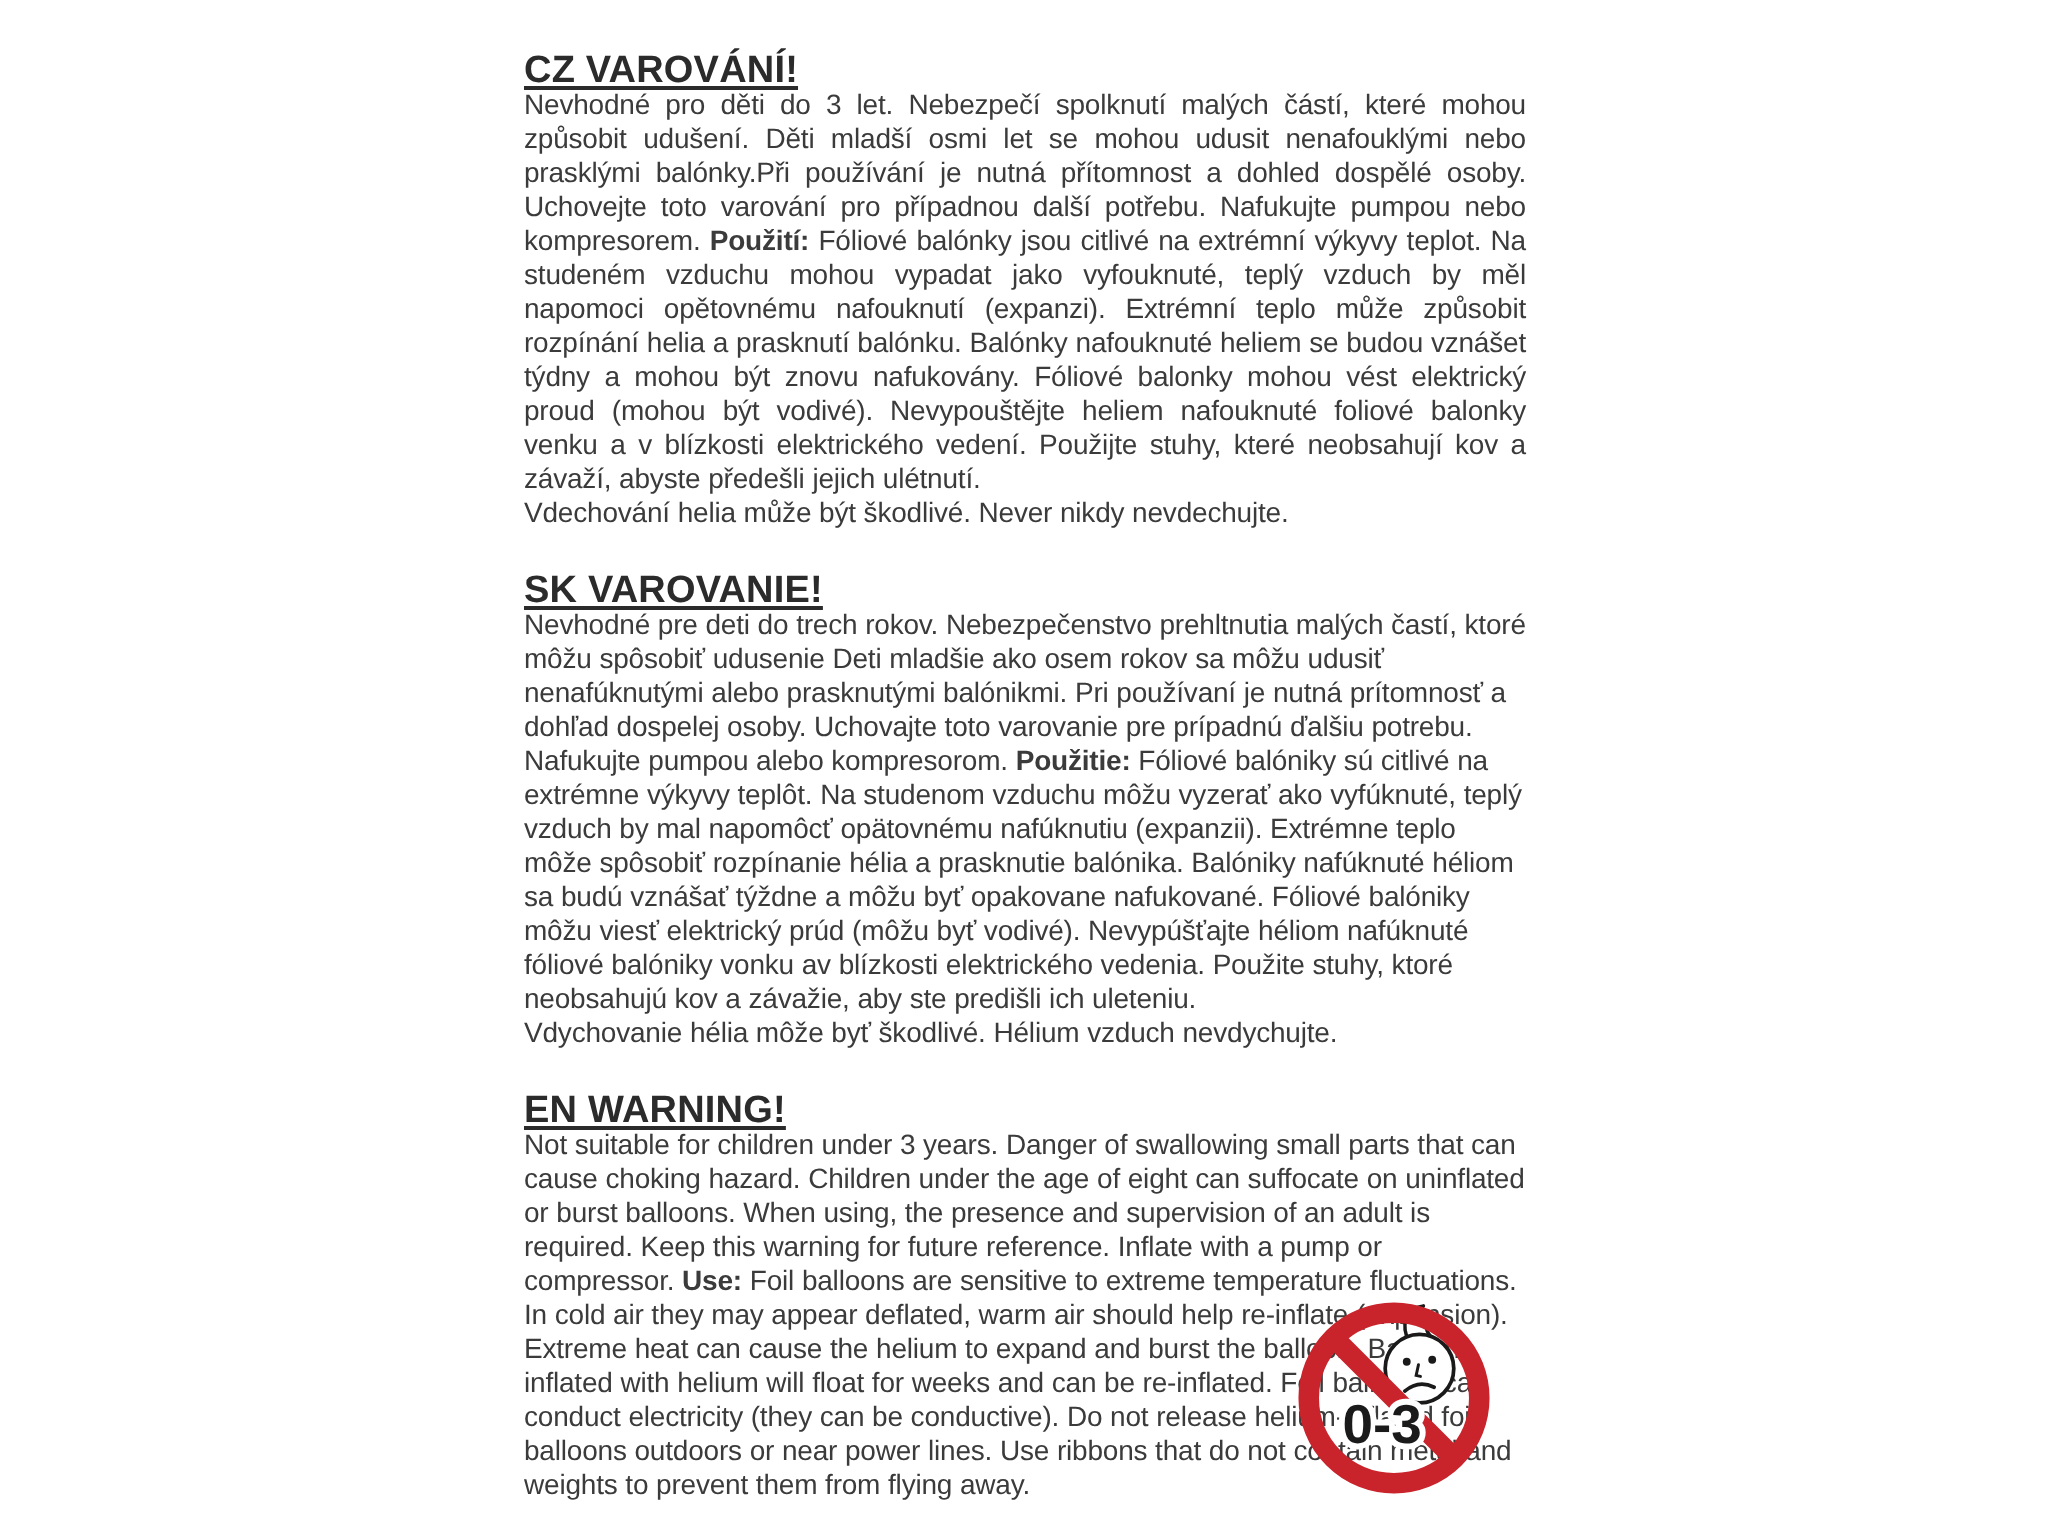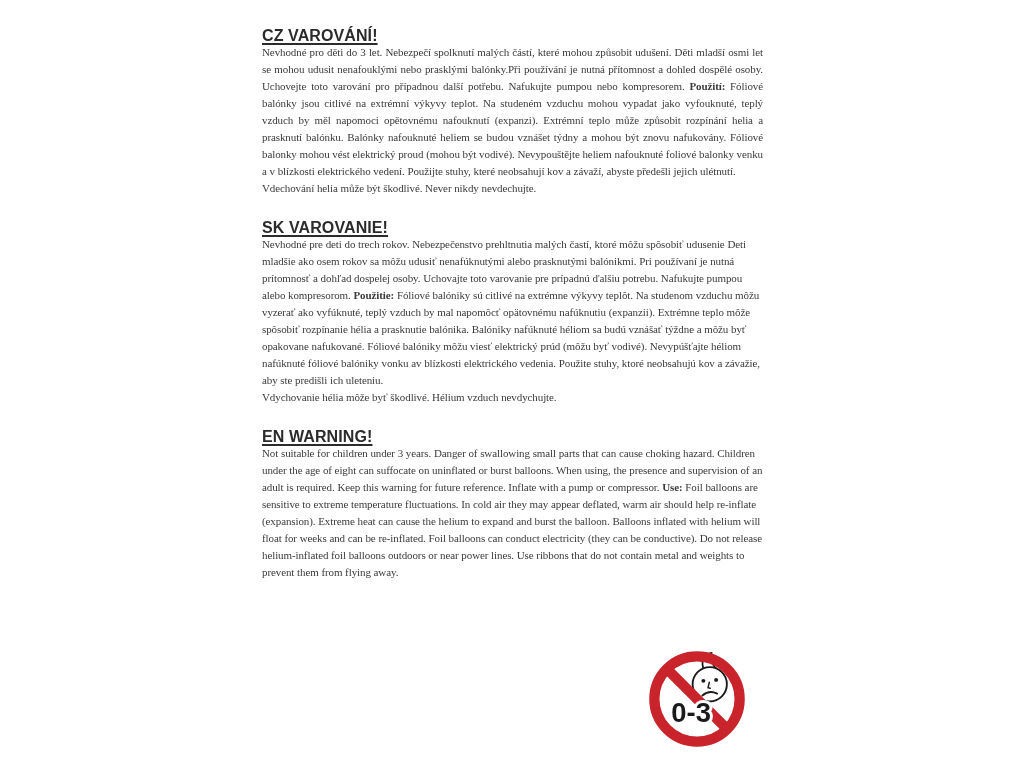--- a/index.html
+++ b/index.html
@@ -13,36 +13,35 @@
   }
   .doc {
     position: absolute;
     left: 262px; top: 27px;
     width: 501px;
   }
   .section { margin: 0; }
   .section + .section { margin-top: 22px; }
   .section h2 {
     margin: 0;
-    font-size: 16px;
+    font-size: 19px;
     line-height: 17px;
     font-weight: bold;
     color: var(--heading-color, #2b2b2b);
     text-decoration: underline;
     text-decoration-thickness: 1.5px;
     text-underline-offset: 2px;
     letter-spacing: 0.1px;
   }
   .body-text, .note-line {
     margin: 0;
-    font-size: 11px;
+    font-size: 14px;
     line-height: 17px;
     letter-spacing: -0.1px;
     word-spacing: 0.1px;
-    font-family: Liberation Serif, serif;
   }
   .align-justify { text-align: justify; text-justify: inter-word; }
   .align-left { text-align: left; }
   .body-text strong { font-weight: bold; text-align: center; }
   .age-icon {
     position: absolute;
     left: 648px; top: 650px;
     width: 98px; height: 98px;
   }
   .age-icon text {

